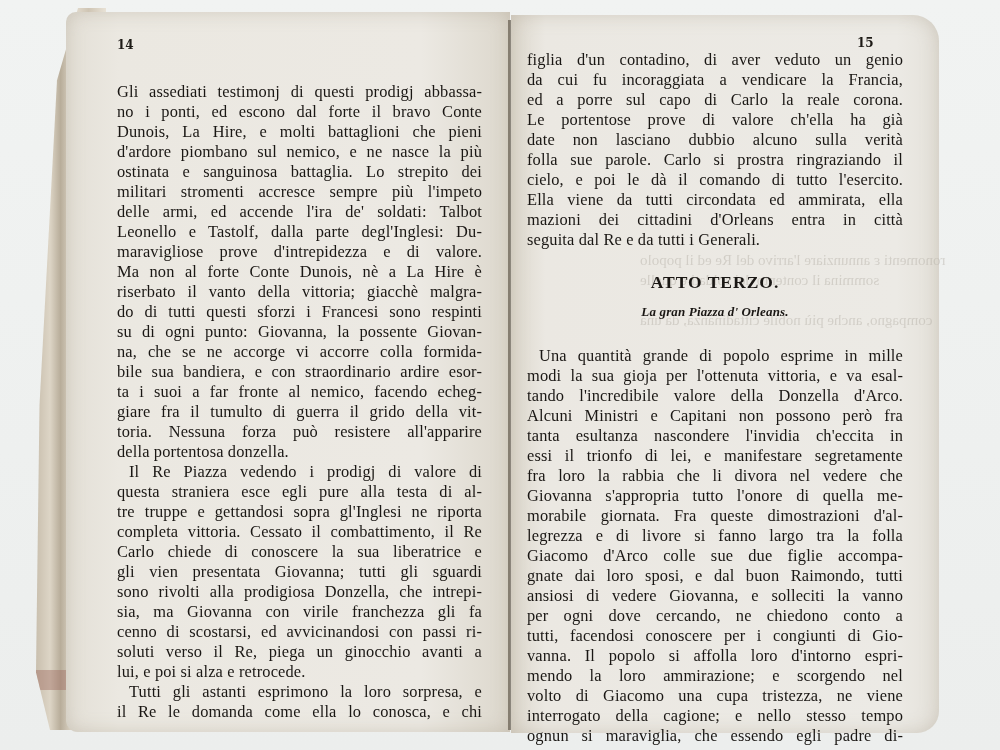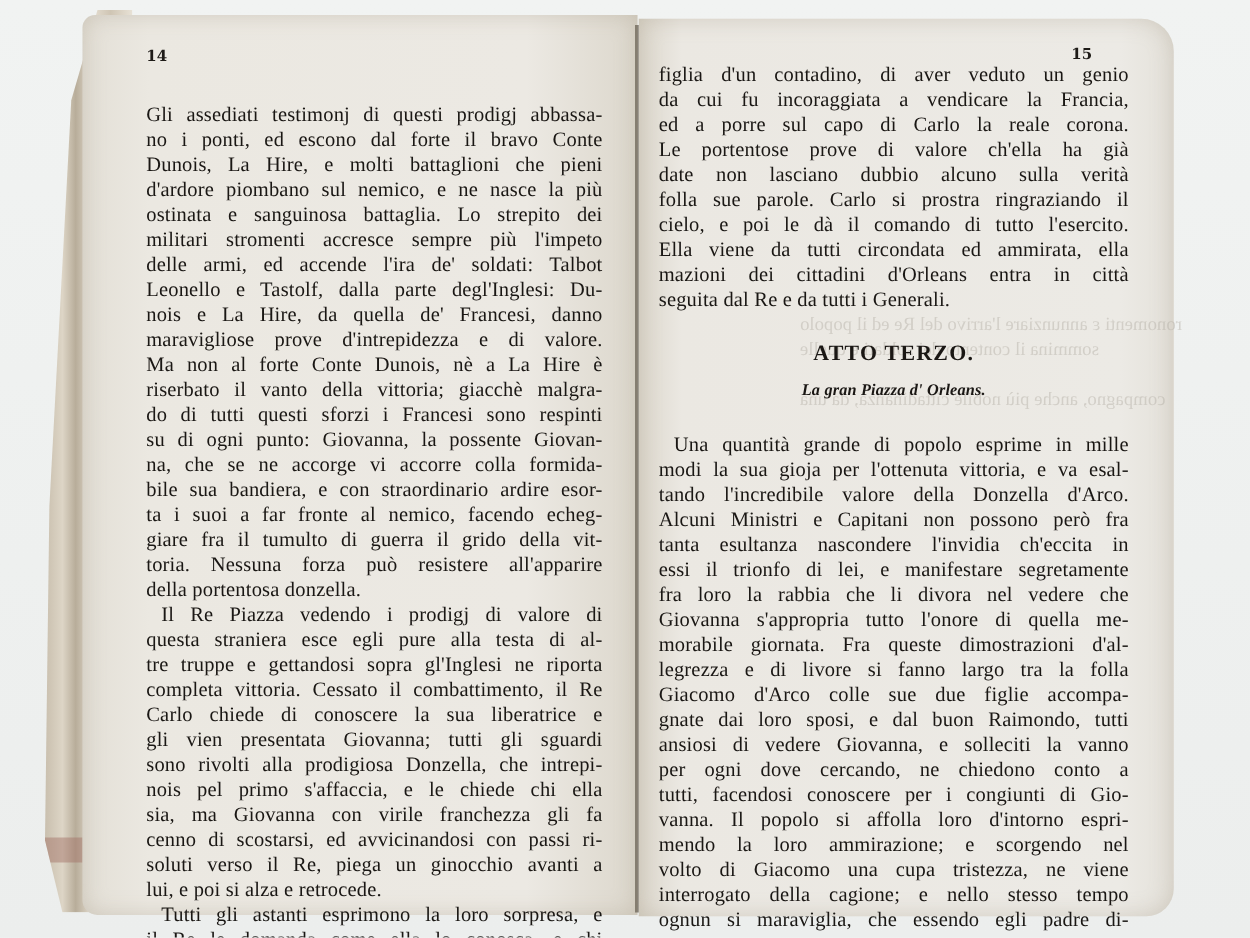--- a/index.html
+++ b/index.html
@@ -139,40 +139,38 @@
 
   <div class="text-block text-left">
     <span class="line">Gli assediati testimonj di questi prodigj abbassa-</span>
     <span class="line">no i ponti, ed escono dal forte il bravo Conte</span>
     <span class="line">Dunois, La Hire, e molti battaglioni che pieni</span>
     <span class="line">d'ardore piombano sul nemico, e ne nasce la più</span>
     <span class="line">ostinata e sanguinosa battaglia. Lo strepito dei</span>
     <span class="line">militari stromenti accresce sempre più l'impeto</span>
     <span class="line">delle armi, ed accende l'ira de' soldati: Talbot</span>
     <span class="line">Leonello e Tastolf, dalla parte degl'Inglesi: Du-</span>
-    <span class="line">nois e La Hire, da quella de' Francesi, danno</span>
     <span class="line">maravigliose prove d'intrepidezza e di valore.</span>
     <span class="line">Ma non al forte Conte Dunois, nè a La Hire è</span>
     <span class="line">riserbato il vanto della vittoria; giacchè malgra-</span>
     <span class="line">do di tutti questi sforzi i Francesi sono respinti</span>
     <span class="line">su di ogni punto: Giovanna, la possente Giovan-</span>
     <span class="line">na, che se ne accorge vi accorre colla formida-</span>
     <span class="line">bile sua bandiera, e con straordinario ardire esor-</span>
     <span class="line">ta i suoi a far fronte al nemico, facendo echeg-</span>
     <span class="line">giare fra il tumulto di guerra il grido della vit-</span>
     <span class="line">toria. Nessuna forza può resistere all'apparire</span>
     <span class="line last">della portentosa donzella.</span>
     <span class="line indent">Il Re Piazza vedendo i prodigj di valore di</span>
     <span class="line">questa straniera esce egli pure alla testa di al-</span>
     <span class="line">tre truppe e gettandosi sopra gl'Inglesi ne riporta</span>
     <span class="line">completa vittoria. Cessato il combattimento, il Re</span>
     <span class="line">Carlo chiede di conoscere la sua liberatrice e</span>
     <span class="line">gli vien presentata Giovanna; tutti gli sguardi</span>
     <span class="line">sono rivolti alla prodigiosa Donzella, che intrepi-</span>
-    <span class="line">nois pel primo s'affaccia, e le chiede chi ella</span>
     <span class="line">sia, ma Giovanna con virile franchezza gli fa</span>
     <span class="line">cenno di scostarsi, ed avvicinandosi con passi ri-</span>
     <span class="line">soluti verso il Re, piega un ginocchio avanti a</span>
     <span class="line last">lui, e poi si alza e retrocede.</span>
     <span class="line indent">Tutti gli astanti esprimono la loro sorpresa, e</span>
     <span class="line">il Re le domanda come ella lo conosca, e chi</span>
 
   </div>
 
   <div class="text-block text-right">

